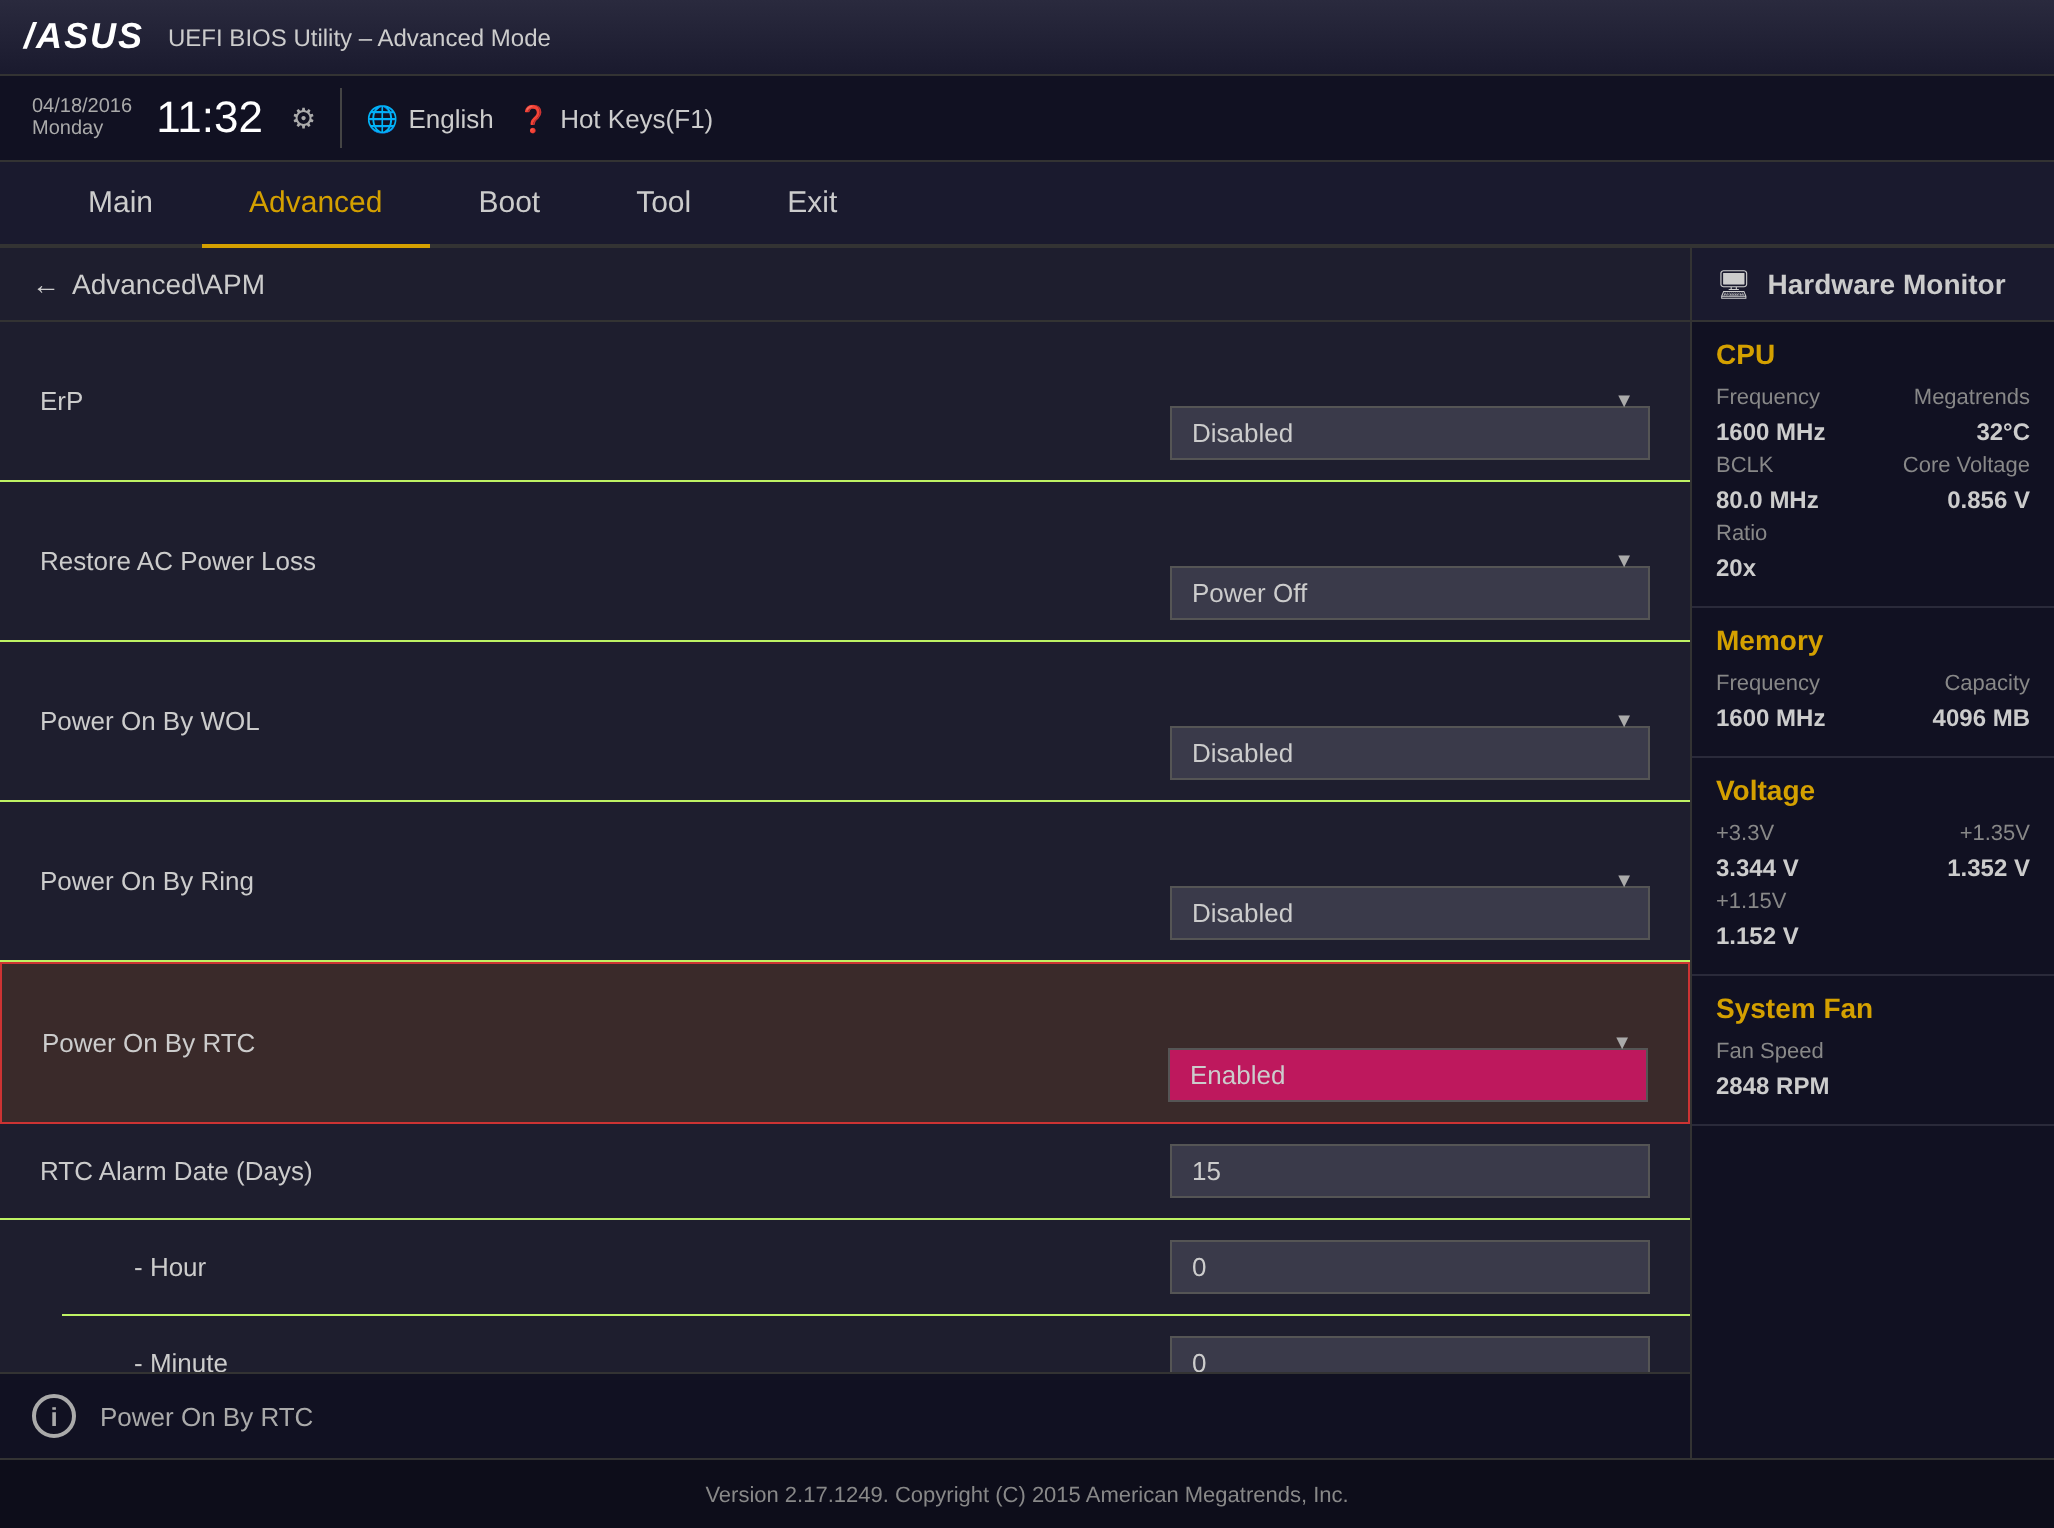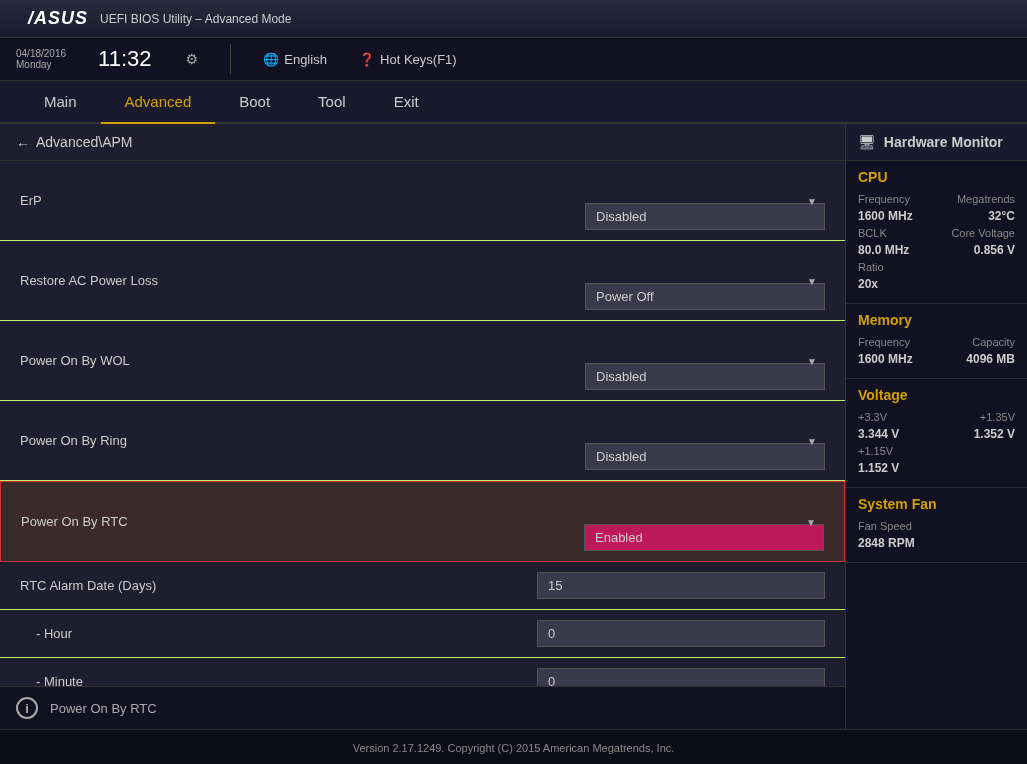--- a/index.html
+++ b/index.html
@@ -33,21 +33,21 @@
       z-index: 2;
       width: 1027px;
       height: 764px;
       display: flex;
       flex-direction: column;
     }
 
     
     .title-bar {
       background: linear-gradient(180deg, #2a2a3e 0%, #1a1a2e 100%);
-      padding: 8px 28px;
+      padding: 8px 12px;
       display: flex;
       align-items: center;
       border-bottom: 1px solid #333;
     }
 
     .asus-logo {
       color: white;
       font-size: 18px;
       font-weight: bold;
       font-style: italic;
@@ -59,21 +59,21 @@
       color: #cccccc;
       font-size: 12px;
     }
 
     
     .status-bar {
       background: #111122;
       padding: 6px 16px;
       display: flex;
       align-items: center;
-      gap: 32px;
+      gap: 12px;
       border-bottom: 1px solid #333;
     }
 
     .datetime {
       display: flex;
       flex-direction: column;
       align-items: flex-start;
     }
 
     .date-text {
@@ -192,20 +192,21 @@
       min-height: 42px;
     }
 
     .settings-row.highlighted {
       background: #3a2a2a;
       border: 1px solid #cc3333;
     }
 
     .settings-row.sub-item {
       padding-left: 36px;
+      margin-left: 31px;
     }
 
     .setting-label {
       flex: 1;
       color: #cccccc;
       font-size: 13px;
     }
 
     .setting-value {
       min-width: 240px;
@@ -244,21 +245,21 @@
     .dropdown-enabled {
       background: #be185d;
     }
 
     .text-input {
       background: #3a3a4a;
       border: 1px solid #555;
       color: #cccccc;
       font-size: 13px;
       padding: 5px 10px;
-      width: 288px;
+      width: 240px;
     }
 
     
     .info-bar {
       background: #111122;
       padding: 10px 16px;
       display: flex;
       align-items: center;
       gap: 12px;
       border-top: 1px solid #333;

